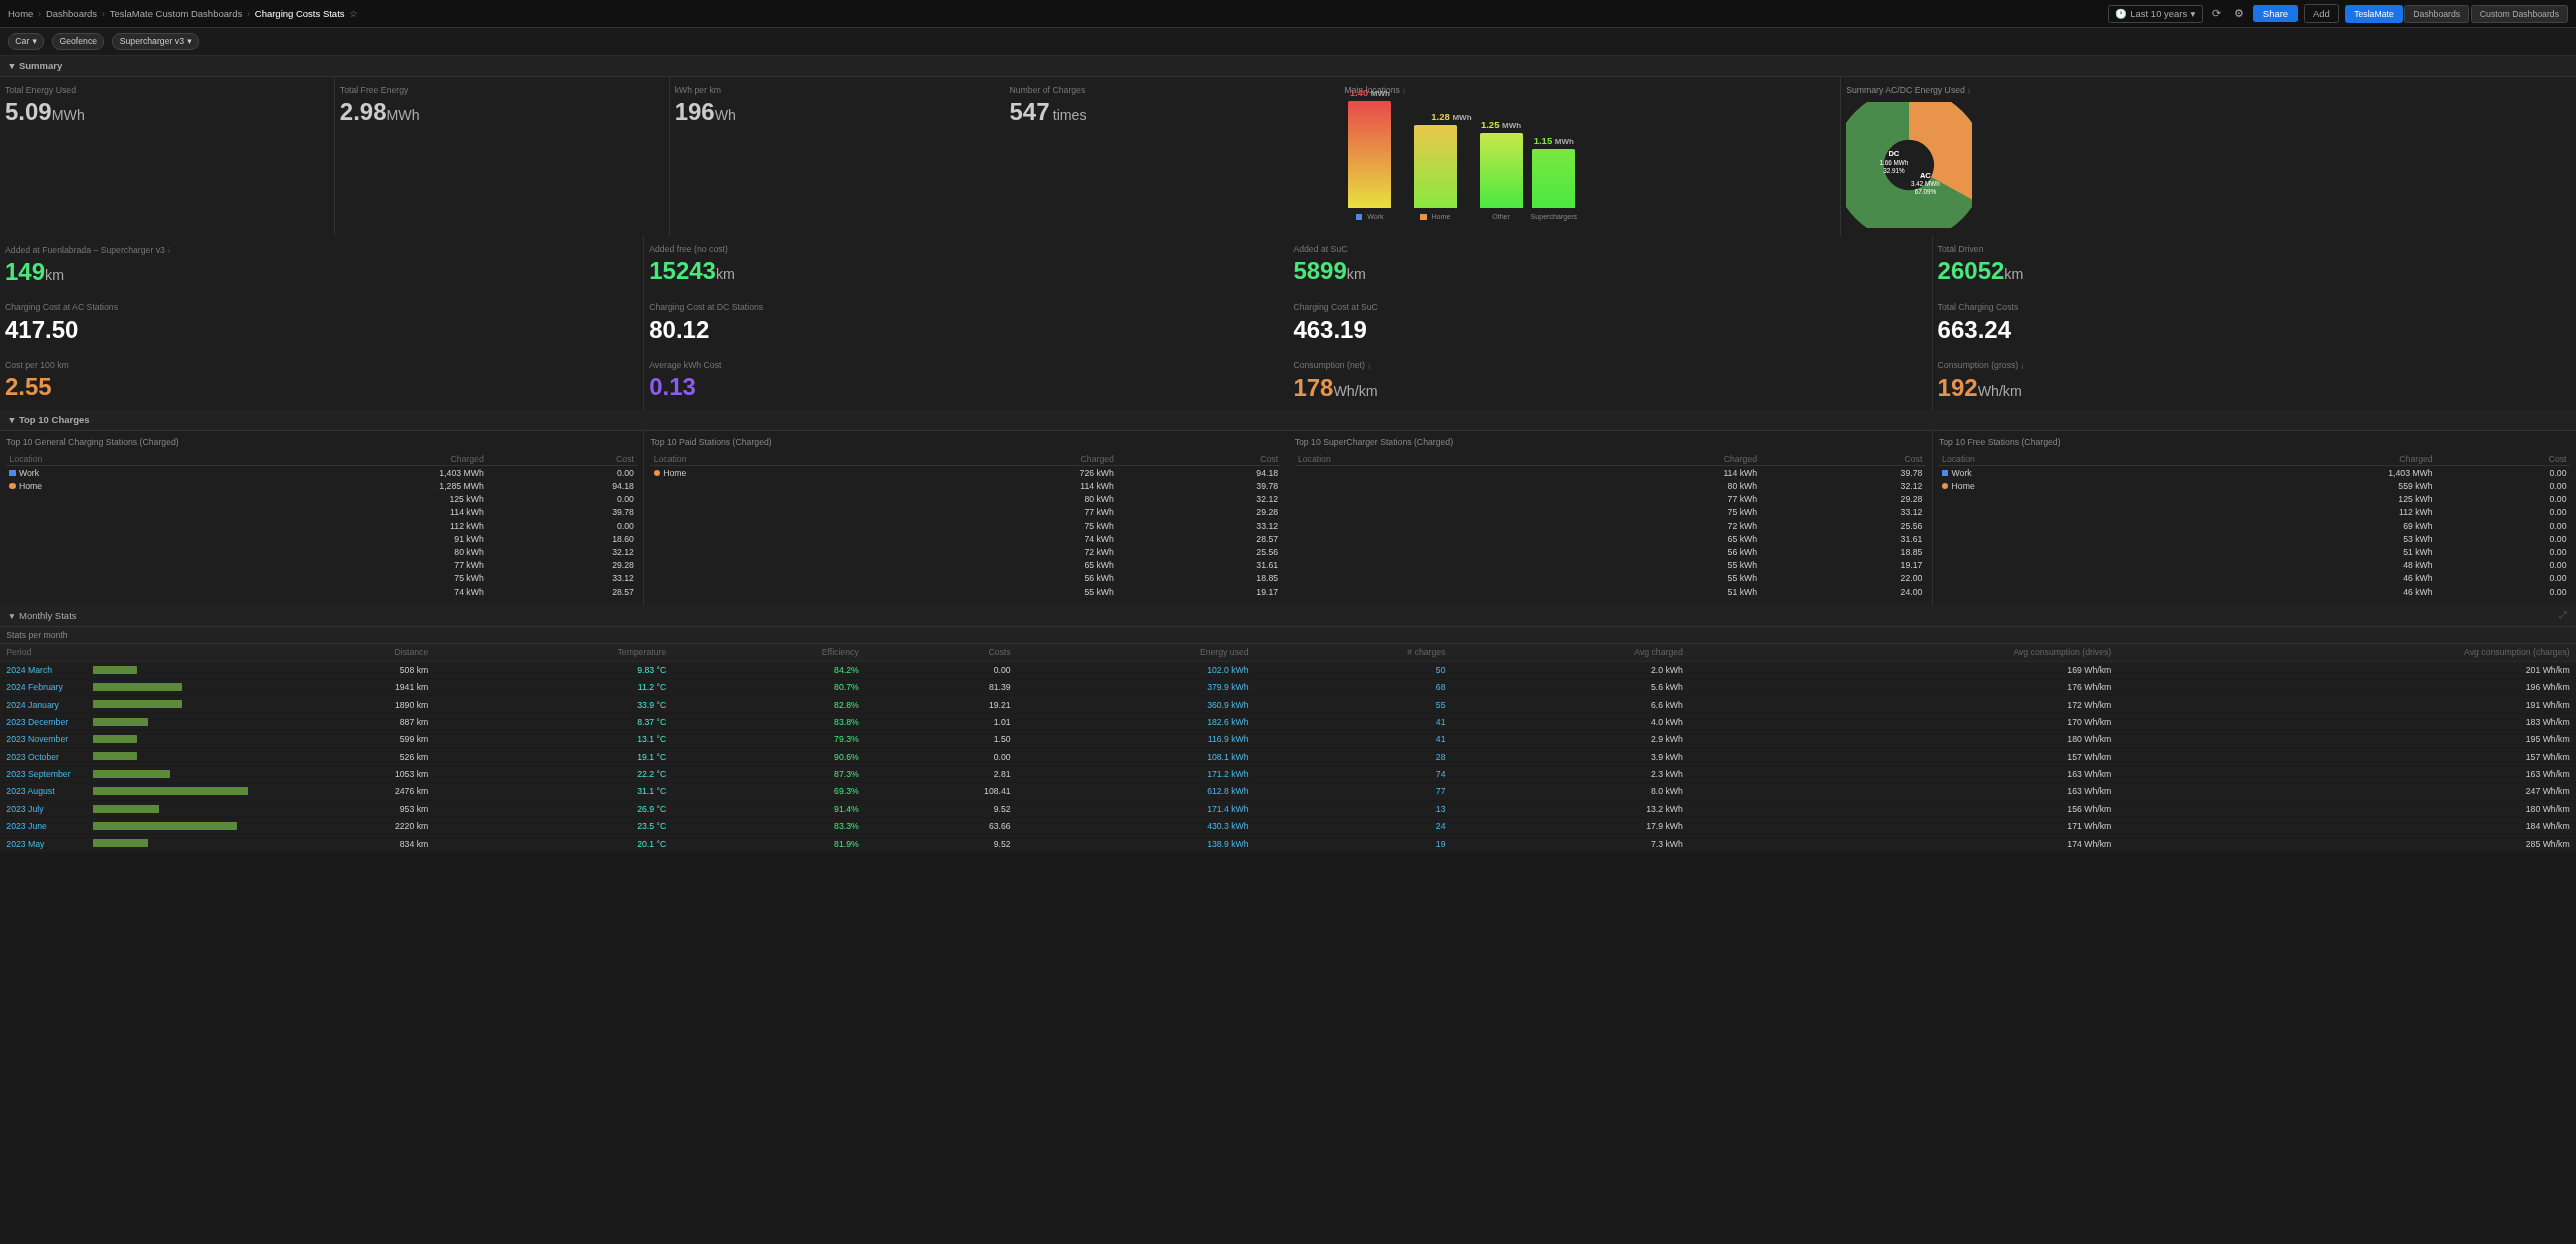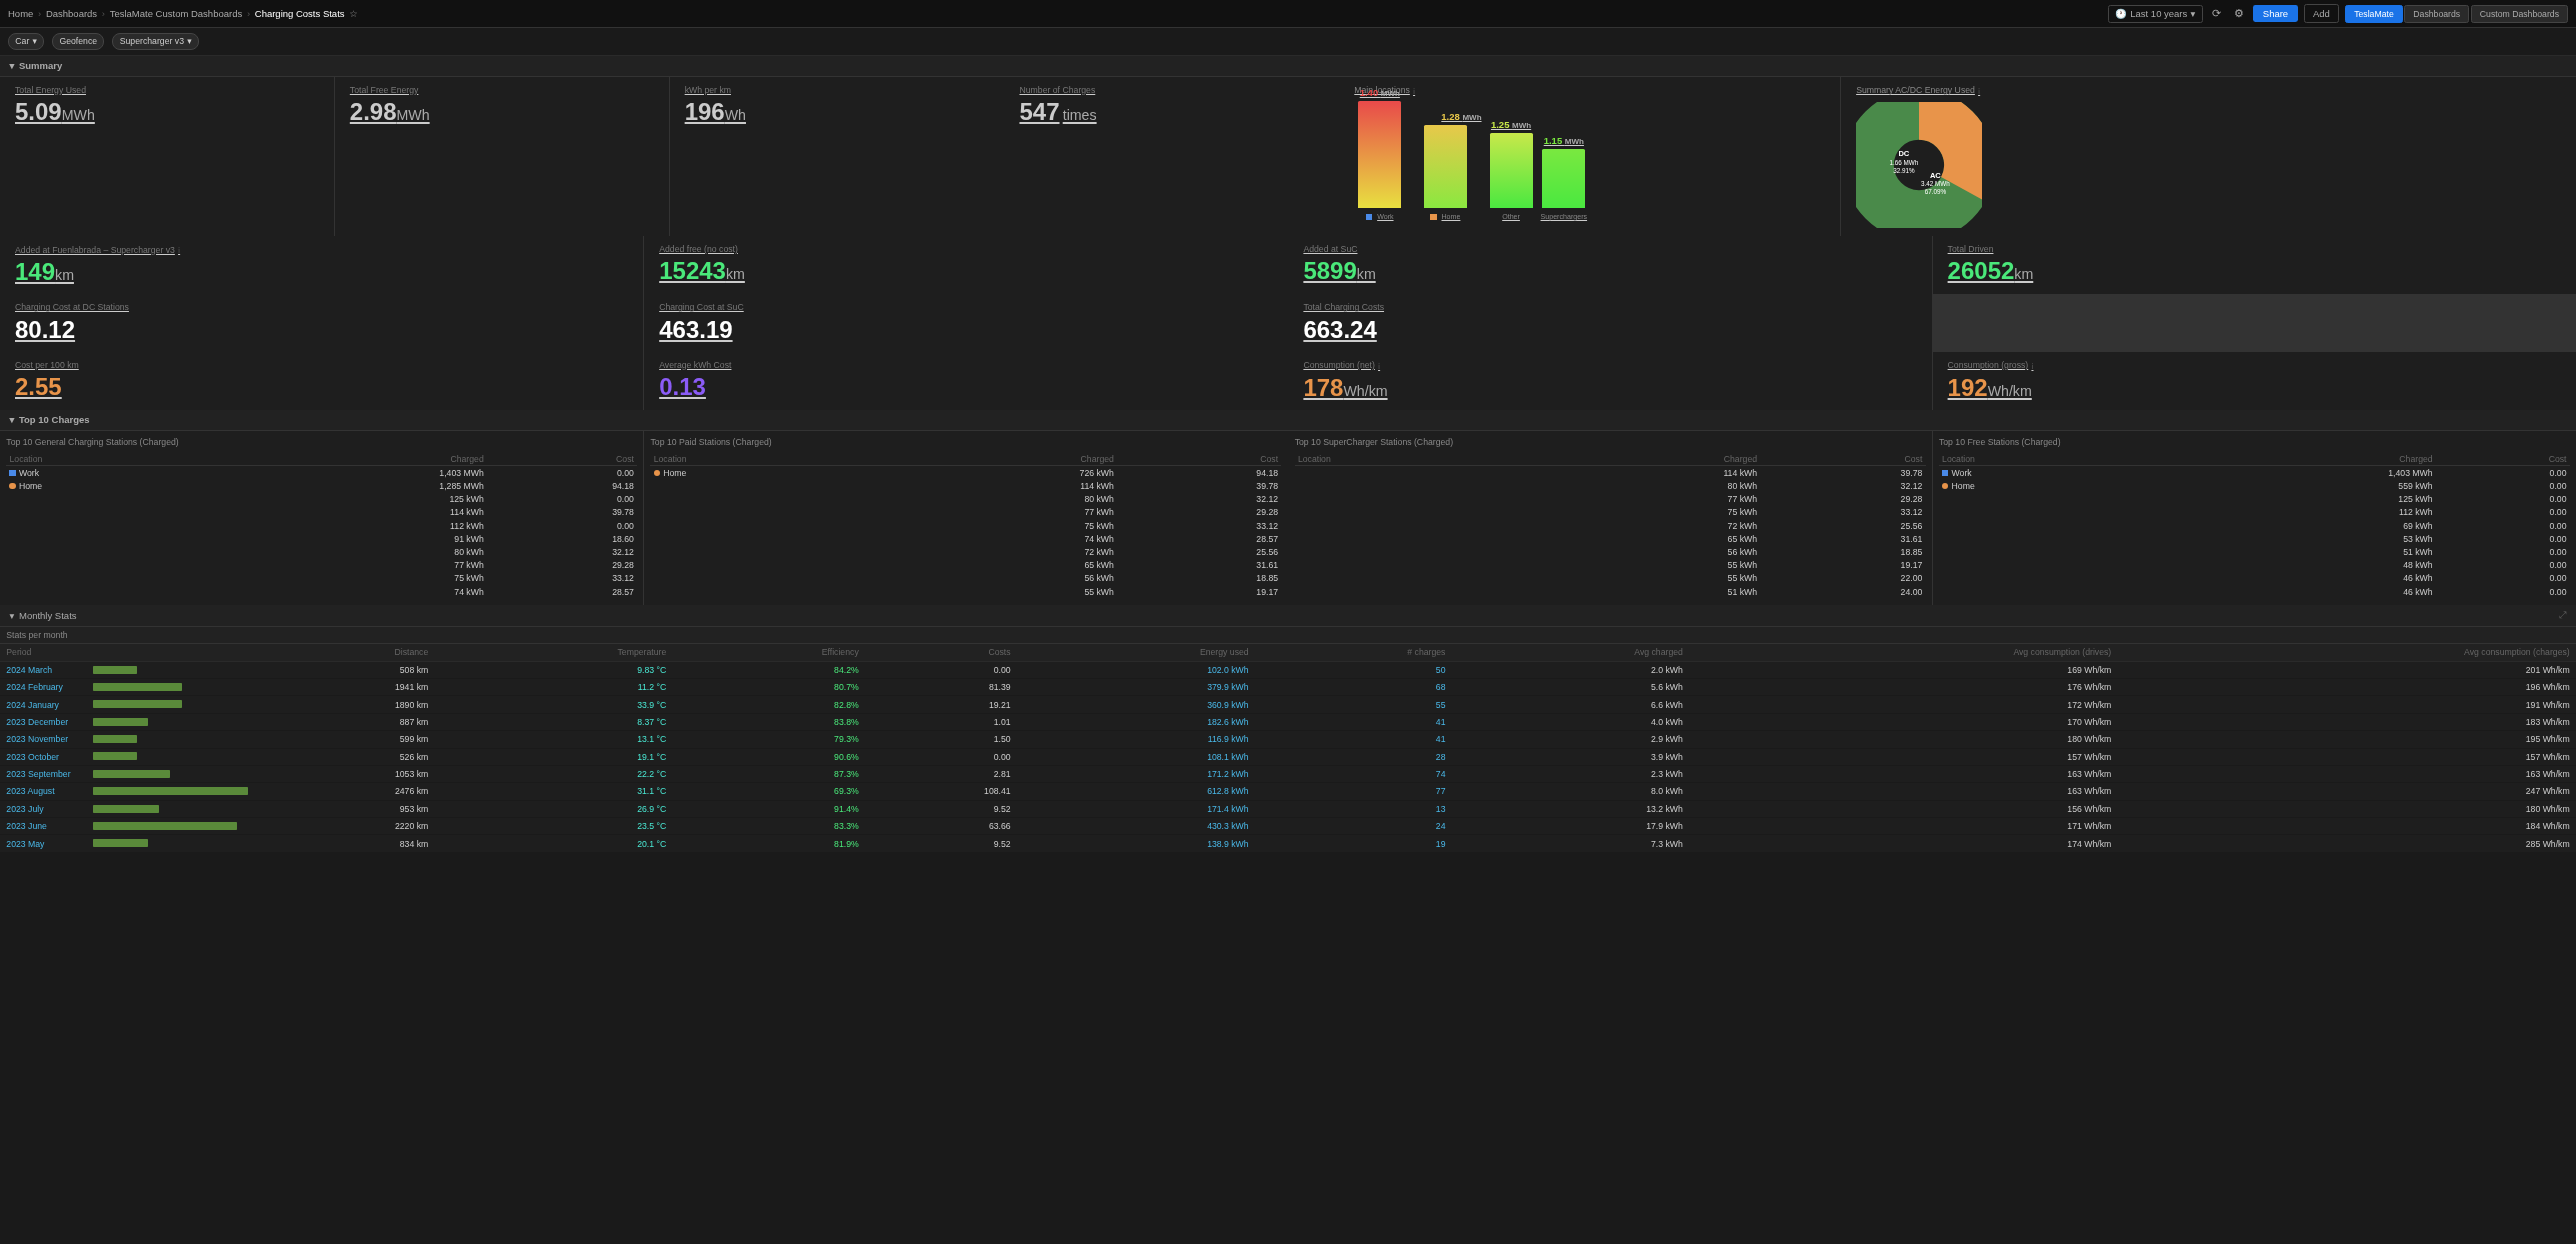--- a/index.html
+++ b/index.html
@@ -52,22 +52,21 @@
     .energy-link { color: #4ab8e8; }
     .charges-link { color: #4ab8e8; }
     .bar-fill { height: 8px; background: #5a8a3a; border-radius: 0.8px; margin-top: 1.6px; display: inline-block; }
 
     
     .top-tabs { display: flex; align-items: center; gap: 1.6px; }
     .top-tab { background: #2a2a2a; border: 0.8px solid #444; color: #aaa; padding: 3.2px 8px; border-radius: 2.4px; cursor: pointer; font-size: 8.7px; }
     .top-tab.active { background: #1a73e8; color: #fff; border-color: #1a73e8; }
     .summary-block {
       background: #1e1e1e;
-      padding: 8px 15px;
-      text-decoration: underline;
+      padding: 8px 5px;
     }
     .summary-label { color: #777; font-size: 8.7px; margin-bottom: 3.2px; display: flex; align-items: center; gap: 3.2px; }
     .summary-val { font-size: 24px; font-weight: bold; }
     .unit { font-size: 14.2px; font-weight: normal; color: #aaa; }
     
     .row2-grid { display: grid; grid-template-columns: repeat(4, 1fr); gap: 0.8px; background: #333; }
     .row3-grid { display: grid; grid-template-columns: repeat(4, 1fr); gap: 0.8px; background: #333; }
 
     .info-icon { color: #555; font-size: 8px; cursor: help; }
     .ml-bar-wrap { display: flex; flex-direction: column; align-items: center; gap: 1.6px; }
@@ -232,20 +231,24 @@
   <div class="summary-block">
     <div class="summary-label">Total Driven</div>
     <div class="summary-val" style="color:#4ae87a;">
       <span>26052</span><span class="unit">km</span>
     </div>
   </div>
 </div>
 
 <div class="row3-grid">
   <div class="summary-block">
+    <div class="summary-label">Charging Cost at AC Stations</div>
+    <div class="summary-val" style="color:#fff;">417.50</div>
+  </div>
+  <div class="summary-block">
     <div class="summary-label">Charging Cost at DC Stations</div>
     <div class="summary-val" style="color:#fff;">80.12</div>
   </div>
   <div class="summary-block">
     <div class="summary-label">Charging Cost at SuC</div>
     <div class="summary-val" style="color:#fff;">463.19</div>
   </div>
   <div class="summary-block">
     <div class="summary-label">Total Charging Costs</div>
     <div class="summary-val" style="color:#fff;">663.24</div>

